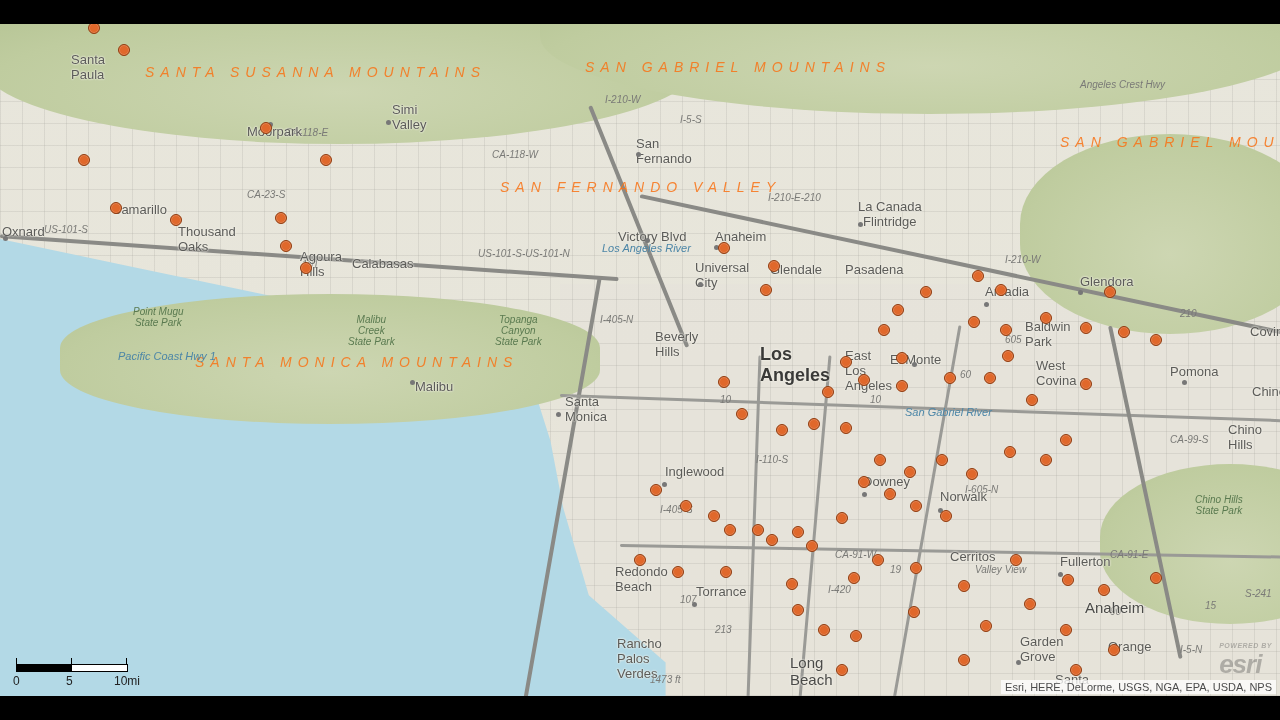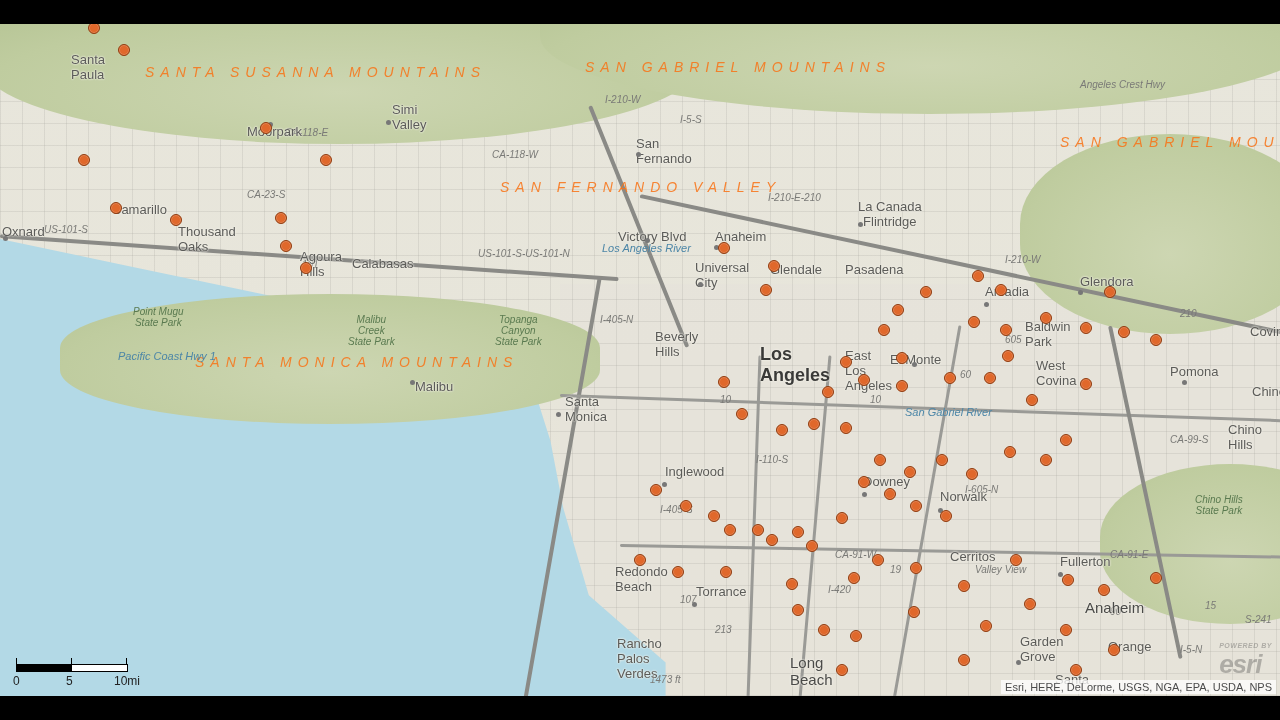--- a/index.html
+++ b/index.html
@@ -98,21 +98,21 @@
       <div class="hwy-label" style="left: 680px; top: 90px;">I-5-S</div>
       <div class="hwy-label" style="left: 1180px; top: 620px;">I-5-N</div>
       <div class="hwy-label" style="left: 756px; top: 430px;">I-110-S</div>
       <div class="hwy-label" style="left: 828px; top: 560px;">I-420</div>
       <div class="hwy-label" style="left: 965px; top: 460px;">I-605-N</div>
       <div class="hwy-label" style="left: 835px; top: 525px;">CA-91-W</div>
       <div class="hwy-label" style="left: 1110px; top: 525px;">CA-91-E</div>
       <div class="hwy-label" style="left: 1180px; top: 284px;">210</div>
       <div class="hwy-label" style="left: 1080px; top: 55px;">Angeles Crest Hwy</div>
       <div class="hwy-label" style="left: 1205px; top: 576px;">15</div>
-      <div class="hwy-label" style="left: 1245px; top: 590px;">S-241</div>
+      <div class="hwy-label" style="left: 1245px; top: 564px;">S-241</div>
       <div class="hwy-label" style="left: 1170px; top: 410px;">CA-99-S</div>
       <div class="hwy-label" style="left: 720px; top: 370px;">10</div>
       <div class="hwy-label" style="left: 870px; top: 370px;">10</div>
       <div class="hwy-label" style="left: 890px; top: 540px;">19</div>
       <div class="hwy-label" style="left: 715px; top: 600px;">213</div>
       <div class="hwy-label" style="left: 680px; top: 570px;">107</div>
       <div class="hwy-label" style="left: 650px; top: 650px;">1473 ft</div>
       <div class="hwy-label" style="left: 302px; top: 235px;">101</div>
       <div class="hwy-label" style="left: 975px; top: 540px;">Valley View</div>
       <div class="hwy-label" style="left: 1005px; top: 310px;">605</div>

